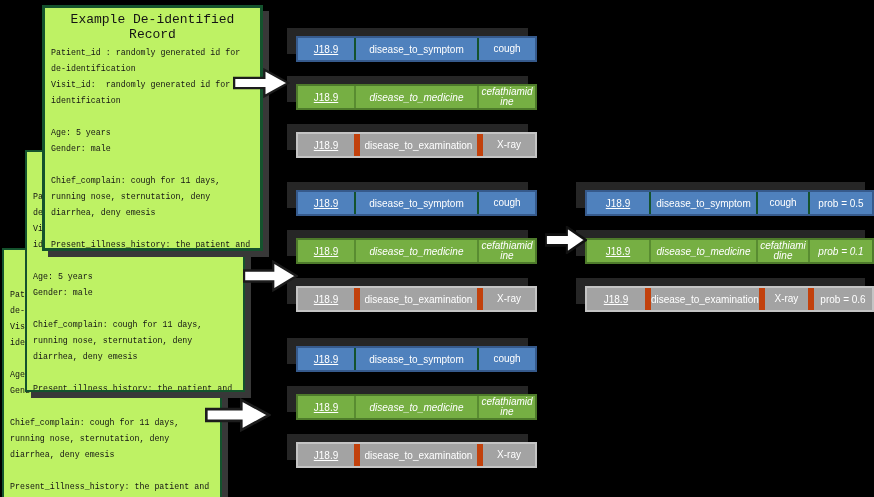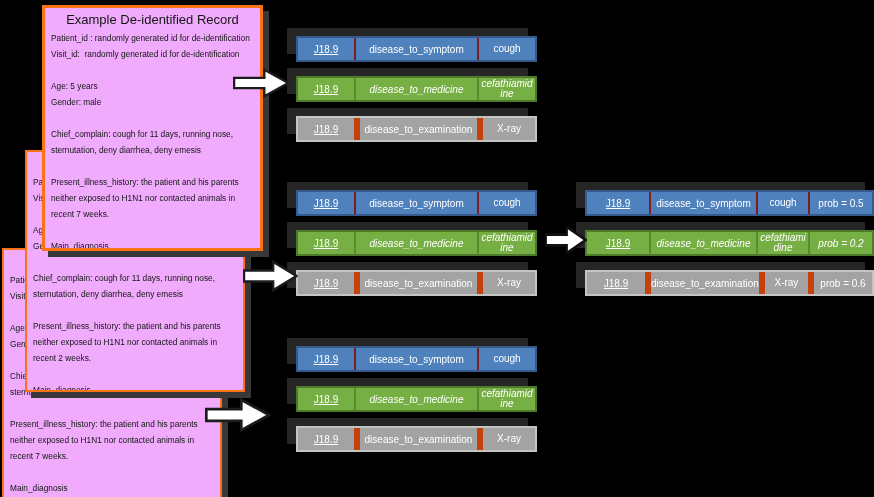--- a/index.html
+++ b/index.html
@@ -1,46 +1,46 @@
 <!DOCTYPE html>
 <html><head>
 <meta charset="utf-8">
 <style>
   html,body{margin:0;padding:0;background:#000;}
   #stage{position:relative;width:874px;height:497px;background:#000;overflow:hidden;
          font-family:"Liberation Sans", sans-serif;}
 
   
-  .card{position:absolute;background:#f0abfc;color:#141414;border:2px solid #f97316;
-        box-sizing:border-box;box-shadow:6px 6px 0 #383838;padding:3px 6px 0 6px;overflow:hidden;}
+  .card{position:absolute;background:#bef264;color:#141414;border:2px solid #14532d;
+        box-sizing:border-box;box-shadow:6px 6px 0 #383838;padding:3px 6px 0 6px;overflow:hidden;font-family:Liberation Mono, monospace;}
   .card1{left:42px;top:5px;width:221px;height:246px;border-width:3px;z-index:3;}
   .card2{left:25px;top:150px;width:220px;height:242px;z-index:2;}
   .card3{left:2px;top:248px;width:220px;height:254px;z-index:1;}
   .card-title{font-size:13px;text-align:center;margin:1px 0 3px 0;font-weight:500;}
   .card-body{font-size:8.3px;line-height:16px;white-space:pre-wrap;}
 
   
   .group{position:absolute;z-index:2;}
   .g1{left:296px;top:36px;width:241px;}
   .g2{left:296px;top:190px;width:241px;}
   .g3{left:296px;top:346px;width:241px;}
   .g4{left:585px;top:190px;width:289px;}
-  .trow{height:26px;margin-bottom:14px;display:flex;align-items:stretch;
+  .trow{height:26px;margin-bottom:22px;display:flex;align-items:stretch;
         border:2px solid;box-sizing:border-box;box-shadow:-9px -8px 0 #262626;}
   .cell{display:flex;align-items:center;justify-content:center;color:#fff;
         font-size:10px;text-align:center;}
   .entity{width:56px;text-decoration:underline;}
   .relation{flex:1;}
   .value{width:58px;line-height:10px;word-break:break-all;padding:0 2px;box-sizing:border-box;}
   .g4 .entity{width:62px;}
   .g4 .value{width:52px;}
   .g4 .prob{width:62px;}
 
   .symptom{background:#4f81bd;border-color:#365a8c;}
-  .symptom .cell + .cell{border-left:2px solid #7f1d1d;}
+  .symptom .cell + .cell{border-left:2px solid #14532d;}
   .medicine{background:#76af43;border-color:#4e7b2b;}
   .medicine .cell + .cell{border-left:2px solid #598c31;font-style:italic;}
   .examination{background:#a3a3a3;border-color:#c4c4c4;}
   .examination .cell + .cell{border-left:6px solid #c2410c;}
 
   
   .arrow{position:absolute;z-index:5;}
   .a1{left:233px;top:68px;width:57px;height:30px;}
   .a2{left:243px;top:260px;width:55px;height:32px;}
   .a3{left:205px;top:398px;width:66px;height:34px;}
@@ -178,21 +178,21 @@
     <div class="trow symptom">
       <div class="cell entity">J18.9</div>
       <div class="cell relation">disease_to_symptom</div>
       <div class="cell value">cough</div>
       <div class="cell prob">prob = 0.5</div>
     </div>
     <div class="trow medicine">
       <div class="cell entity">J18.9</div>
       <div class="cell relation">disease_to_medicine</div>
       <div class="cell value">cefathiamidine</div>
-      <div class="cell prob">prob = 0.2</div>
+      <div class="cell prob">prob = 0.1</div>
     </div>
     <div class="trow examination">
       <div class="cell entity">J18.9</div>
       <div class="cell relation">disease_to_examination</div>
       <div class="cell value">X-ray</div>
       <div class="cell prob">prob = 0.6</div>
     </div>
   </div>
 
   <svg class="arrow a1" viewBox="0 0 100 52" preserveAspectRatio="none">

